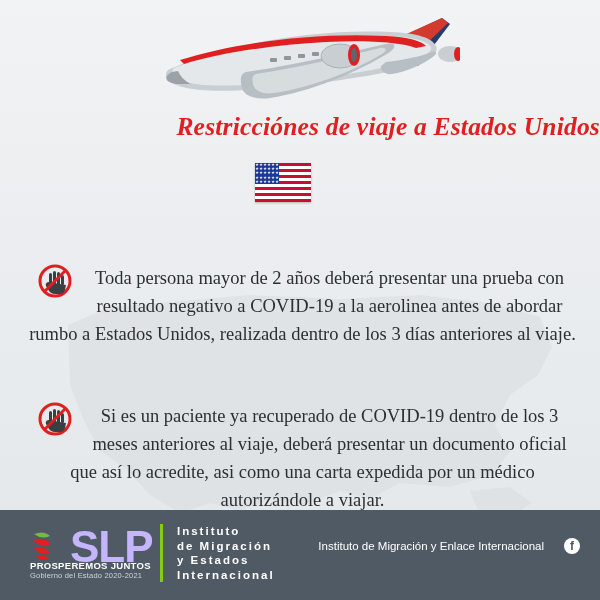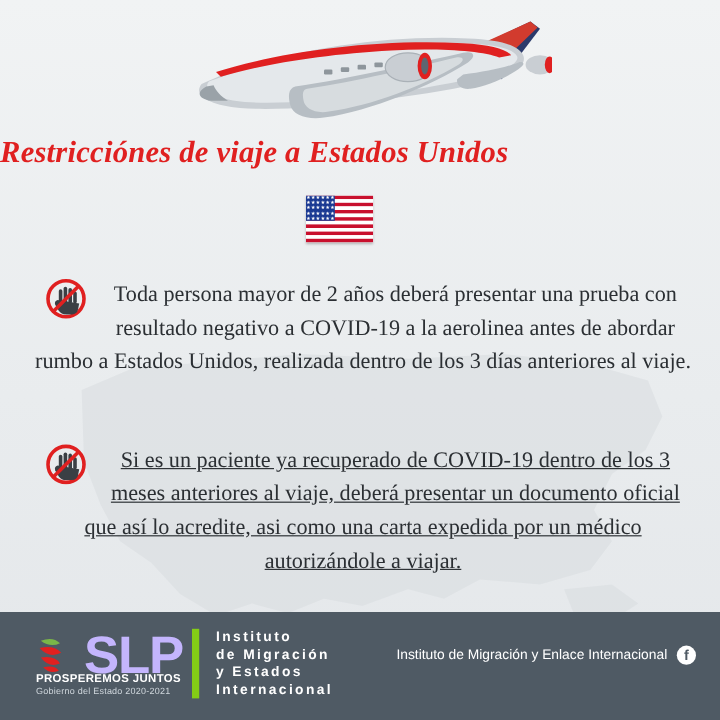--- a/index.html
+++ b/index.html
@@ -23,21 +23,21 @@
 
   
   .plane{
     position:absolute;left:150px;top:10px;width:310px;height:100px;
   }
   .plane svg{width:100%;height:100%;display:block;}
 
   
   .title{
     position:absolute;left:0;right:0;top:112px;
-    text-align:left;
+    text-align:right;
     color:#e02020;
     font-style:italic;
     font-weight:bold;
     font-size:25.5px;
     letter-spacing:.2px;
   }
 
   
   .flag{
     position:absolute;left:255px;top:163px;width:56px;height:39px;
@@ -55,30 +55,31 @@
   }
   .flag .canton i{
     color:#fff;font-size:4px;line-height:4px;font-style:normal;
     font-family:"DejaVu Sans", sans-serif;
   }
 
   
   .block{
     position:absolute;left:24px;right:19px;
     color:#2f3337;
+    margin-top:32px;
   }
   .block p{
     margin:0;
     text-align:center;
     font-size:18.5px;
     line-height:28px;
     color:#2b2f33;
   }
   .block.one{top:232px;}
-  .block.two{top:370px;text-decoration:underline;}
+  .block.two{top:370px;}
 
   .nohand{
     float:left;
     width:34px;height:34px;margin:0 6px 0 14px;
     position:relative;
   }
   .nohand svg{display:block;width:34px;height:34px;}
 
   
   .footer{
@@ -104,28 +105,28 @@
   .logo .tag2{
     position:absolute;left:0;top:45px;
     color:#cfd6dc;font-family:"Liberation Sans",sans-serif;
     font-size:7.5px;letter-spacing:.2px;
   }
   .instituto{
     position:absolute;left:160px;top:14px;
     color:#fff;font-family:"Liberation Sans",sans-serif;
     font-size:11.5px;line-height:14.5px;letter-spacing:2px;
     font-weight:bold;
-    border-left:6px solid #84cc16;padding-left:14px;
+    border-left:3px solid #84cc16;padding-left:14px;
   }
   .social{
     position:absolute;right:20px;top:28px;text-align:right;
     color:#fff;font-family:"Liberation Sans",sans-serif;
   }
   .social .handle{font-size:12.5px;color:#e6ebee;margin-bottom:4px;}
-  .social .org{font-size:11.5px;color:#ffffff;display:flex;align-items:center;justify-content:flex-end;gap:8px;}
+  .social .org{font-size:11.5px;color:#ffffff;display:flex;align-items:center;justify-content:flex-end;gap:20px;}
   .fb{
     display:inline-block;width:16px;height:16px;border-radius:50%;
     background:#ffffff;color:#4f5a64;font-weight:bold;font-size:12px;
     line-height:16px;text-align:center;font-family:"Liberation Sans",sans-serif;
   }
 </style>
 </head>
 <body>
 
 <div class="canvas">

